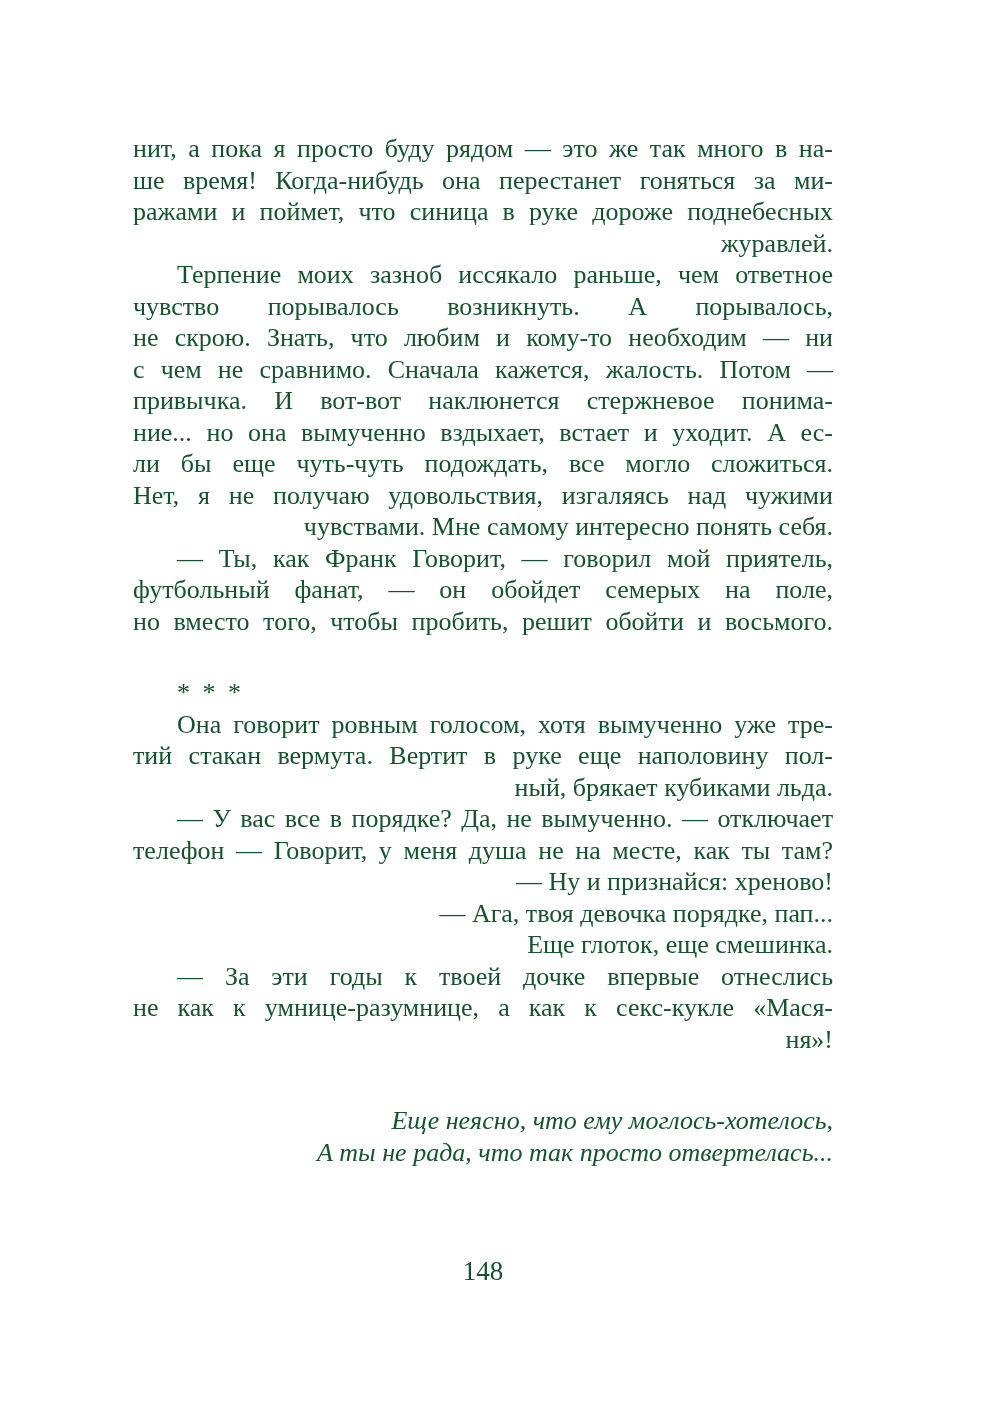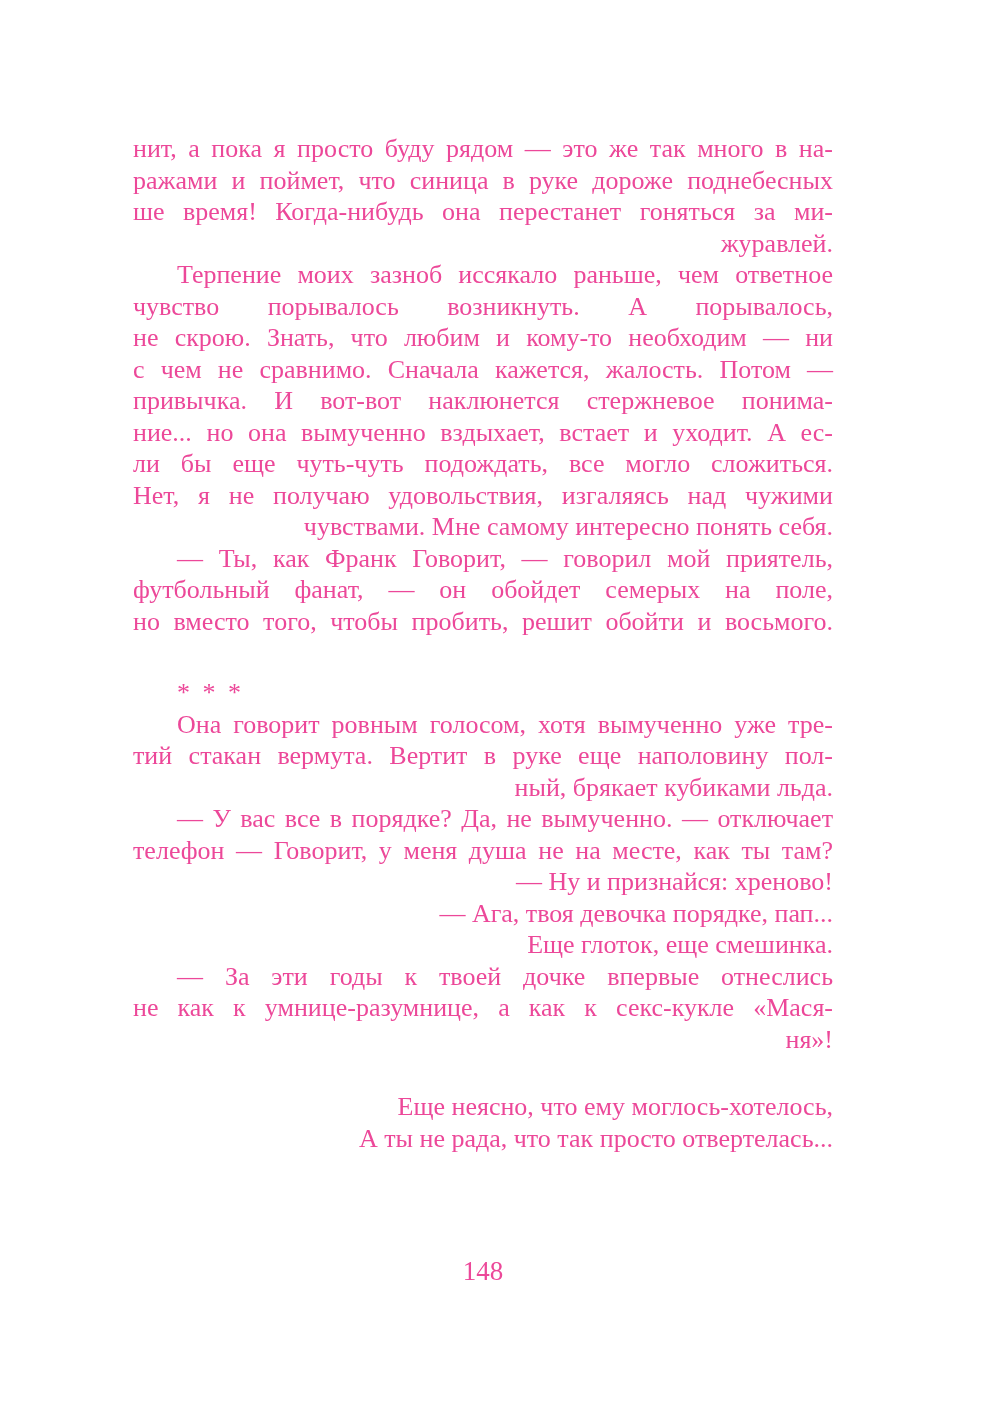--- a/index.html
+++ b/index.html
@@ -6,21 +6,21 @@
     margin: 0;
     padding: 0;
     background: #ffffff;
   }
   .page {
     position: relative;
     width: 1005px;
     height: 1420px;
     background: #ffffff;
     font-family: "Liberation Serif", "DejaVu Serif", serif;
-    color: #ec4899;
+    color: #14532d;
     overflow: hidden;
   }
   .text-block {
     position: absolute;
     left: 133px;
     top: 133px;
     width: 700px;
     font-size: 26px;
     line-height: 31.5px;
   }
@@ -37,42 +37,43 @@
   .line.ind {
     padding-left: 44px;
   }
   .separator {
     margin-top: 40px;
     padding-left: 44px;
     min-height: 31.5px;
     letter-spacing: 3px;
   }
   .verse {
-    margin-top: 36px;
+    margin-top: 50px;
     padding-left: 72px;
+    font-style: italic;
   }
   .verse .line { min-height: 31.5px; }
   .page-number {
     position: absolute;
     left: 133px;
     top: 1256px;
     width: 700px;
     text-align: center;
     font-size: 27px;
   }
 </style>
 </head>
 <body>
 
 <div class="page">
   <div class="text-block" id="text-block">
       <div class="paragraph">
         <div class="line j">нит, а пока я просто буду рядом — это же так много в на-</div>
+        <div class="line j">ше время! Когда-нибудь она перестанет гоняться за ми-</div>
         <div class="line j">ражами и поймет, что синица в руке дороже поднебесных</div>
-        <div class="line j">ше время! Когда-нибудь она перестанет гоняться за ми-</div>
         <div class="line">журавлей.</div>
       </div>
       <div class="paragraph">
         <div class="line j ind">Терпение моих зазноб иссякало раньше, чем ответное</div>
         <div class="line j">чувство порывалось возникнуть. А порывалось,</div>
         <div class="line j">не скрою. Знать, что любим и кому-то необходим — ни</div>
         <div class="line j">с чем не сравнимо. Сначала кажется, жалость. Потом —</div>
         <div class="line j">привычка. И вот-вот наклюнется стержневое понима-</div>
         <div class="line j">ние... но она вымученно вздыхает, встает и уходит. А ес-</div>
         <div class="line j">ли бы еще чуть-чуть подождать, все могло сложиться.</div>

